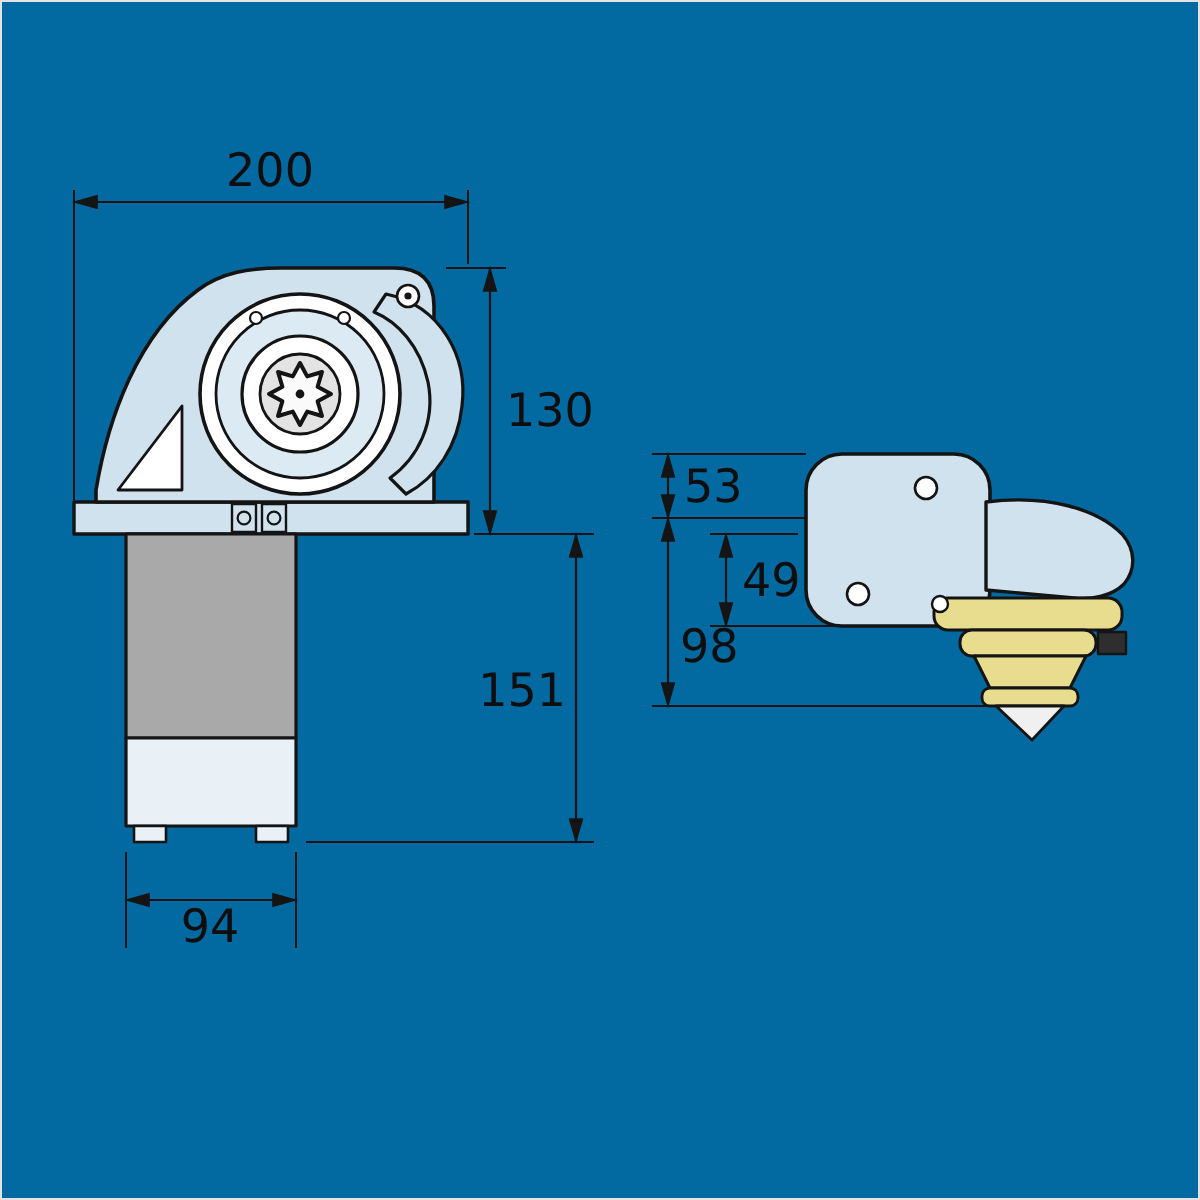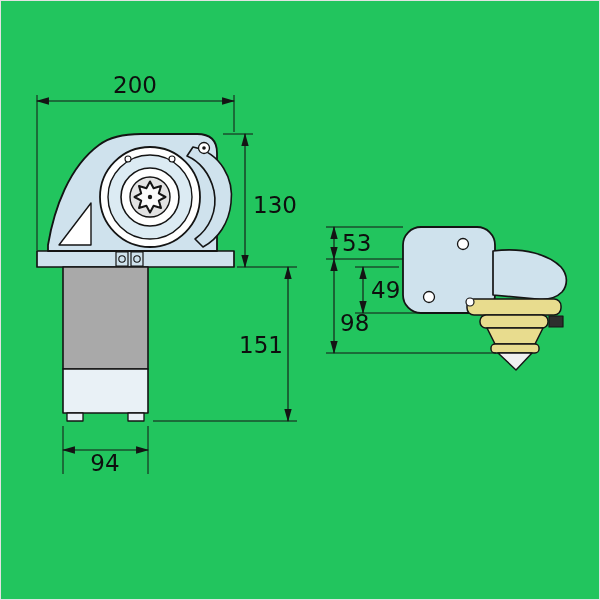--- a/index.html
+++ b/index.html
@@ -1,18 +1,18 @@
 <!DOCTYPE html>
 <html><head>
 <meta charset="utf-8">
 <style>
   html,body { margin:0; padding:0; background:#ffffff; }
   .canvas {
     width:600px; height:600px;
-    background:#22c55e;
+    background:#0369a1;
     border:1px solid #e3e3e3;
     box-sizing:border-box;
     position:relative;
     font-family:"DejaVu Sans", sans-serif;
   }
   svg { display:block; }
   .outline { stroke:#141414; stroke-linejoin:round; }
   .dimline { stroke:#141414; stroke-width:1.1; fill:none; }
   .extline { stroke:#141414; stroke-width:1; fill:none; }
   .dim-text {

